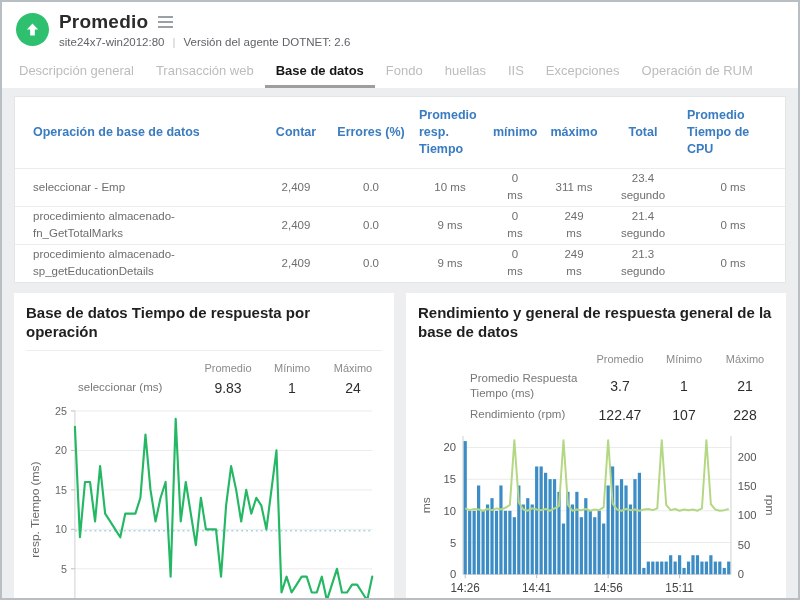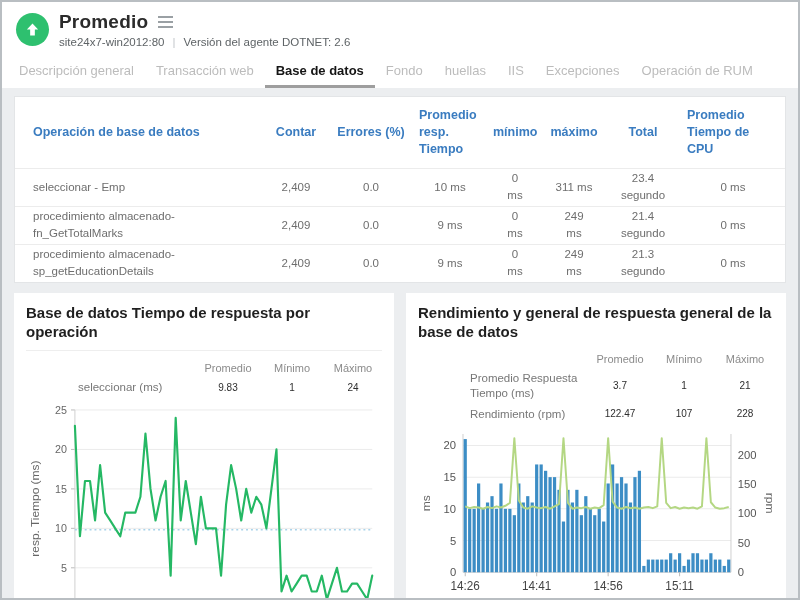--- a/index.html
+++ b/index.html
@@ -38,21 +38,21 @@
   .body-row .cell.first { justify-content:flex-start; text-align:left; padding-right:10px; }
   .two-line { display:flex; flex-direction:column; align-items:center; line-height:1.45; }
   
   .charts-row { display:flex; gap:12px; margin-top:10px; flex:1; }
   .chart-card { background:#fff; flex:1 1 0; padding:10px 12px 6px 12px; display:flex; flex-direction:column; }
   .chart-title { font-size:15px; font-weight:700; color:#1f1f1f; line-height:1.3; }
   .title-rule { border:none; border-top:1px solid #eee; margin:8px 0 4px 0; }
   .stats { display:grid; grid-template-columns: 1fr 64px 56px 58px; column-gap:4px; margin:4px 0 2px 28px; align-items:center; }
   .stats .sh { font-size:11px; color:#8b8b8b; text-align:center; padding:3px 0; }
   .stats .slabel { font-size:11.5px; color:#777; padding:3px 0 3px 24px; line-height:1.3; }
-  .stats .sval { font-size:10px; color:#2e2e2e; text-align:center; padding:3px 0; }
+  .stats .sval { font-size:14px; color:#2e2e2e; text-align:center; padding:3px 0; }
   .chart-wrap { flex:1; position:relative; }
   svg text { font-family:"Liberation Sans","DejaVu Sans",sans-serif; }
   .legend { display:flex; justify-content:center; align-items:center; gap:46px; padding:2px 0 6px 0; }
   .legend-item { display:flex; align-items:center; gap:8px; }
   .legend-label { font-size:12px; color:#555; line-height:1.25; max-width:112px; }
 </style>
 </head>
 <body>
 
 <div class="topbar">

